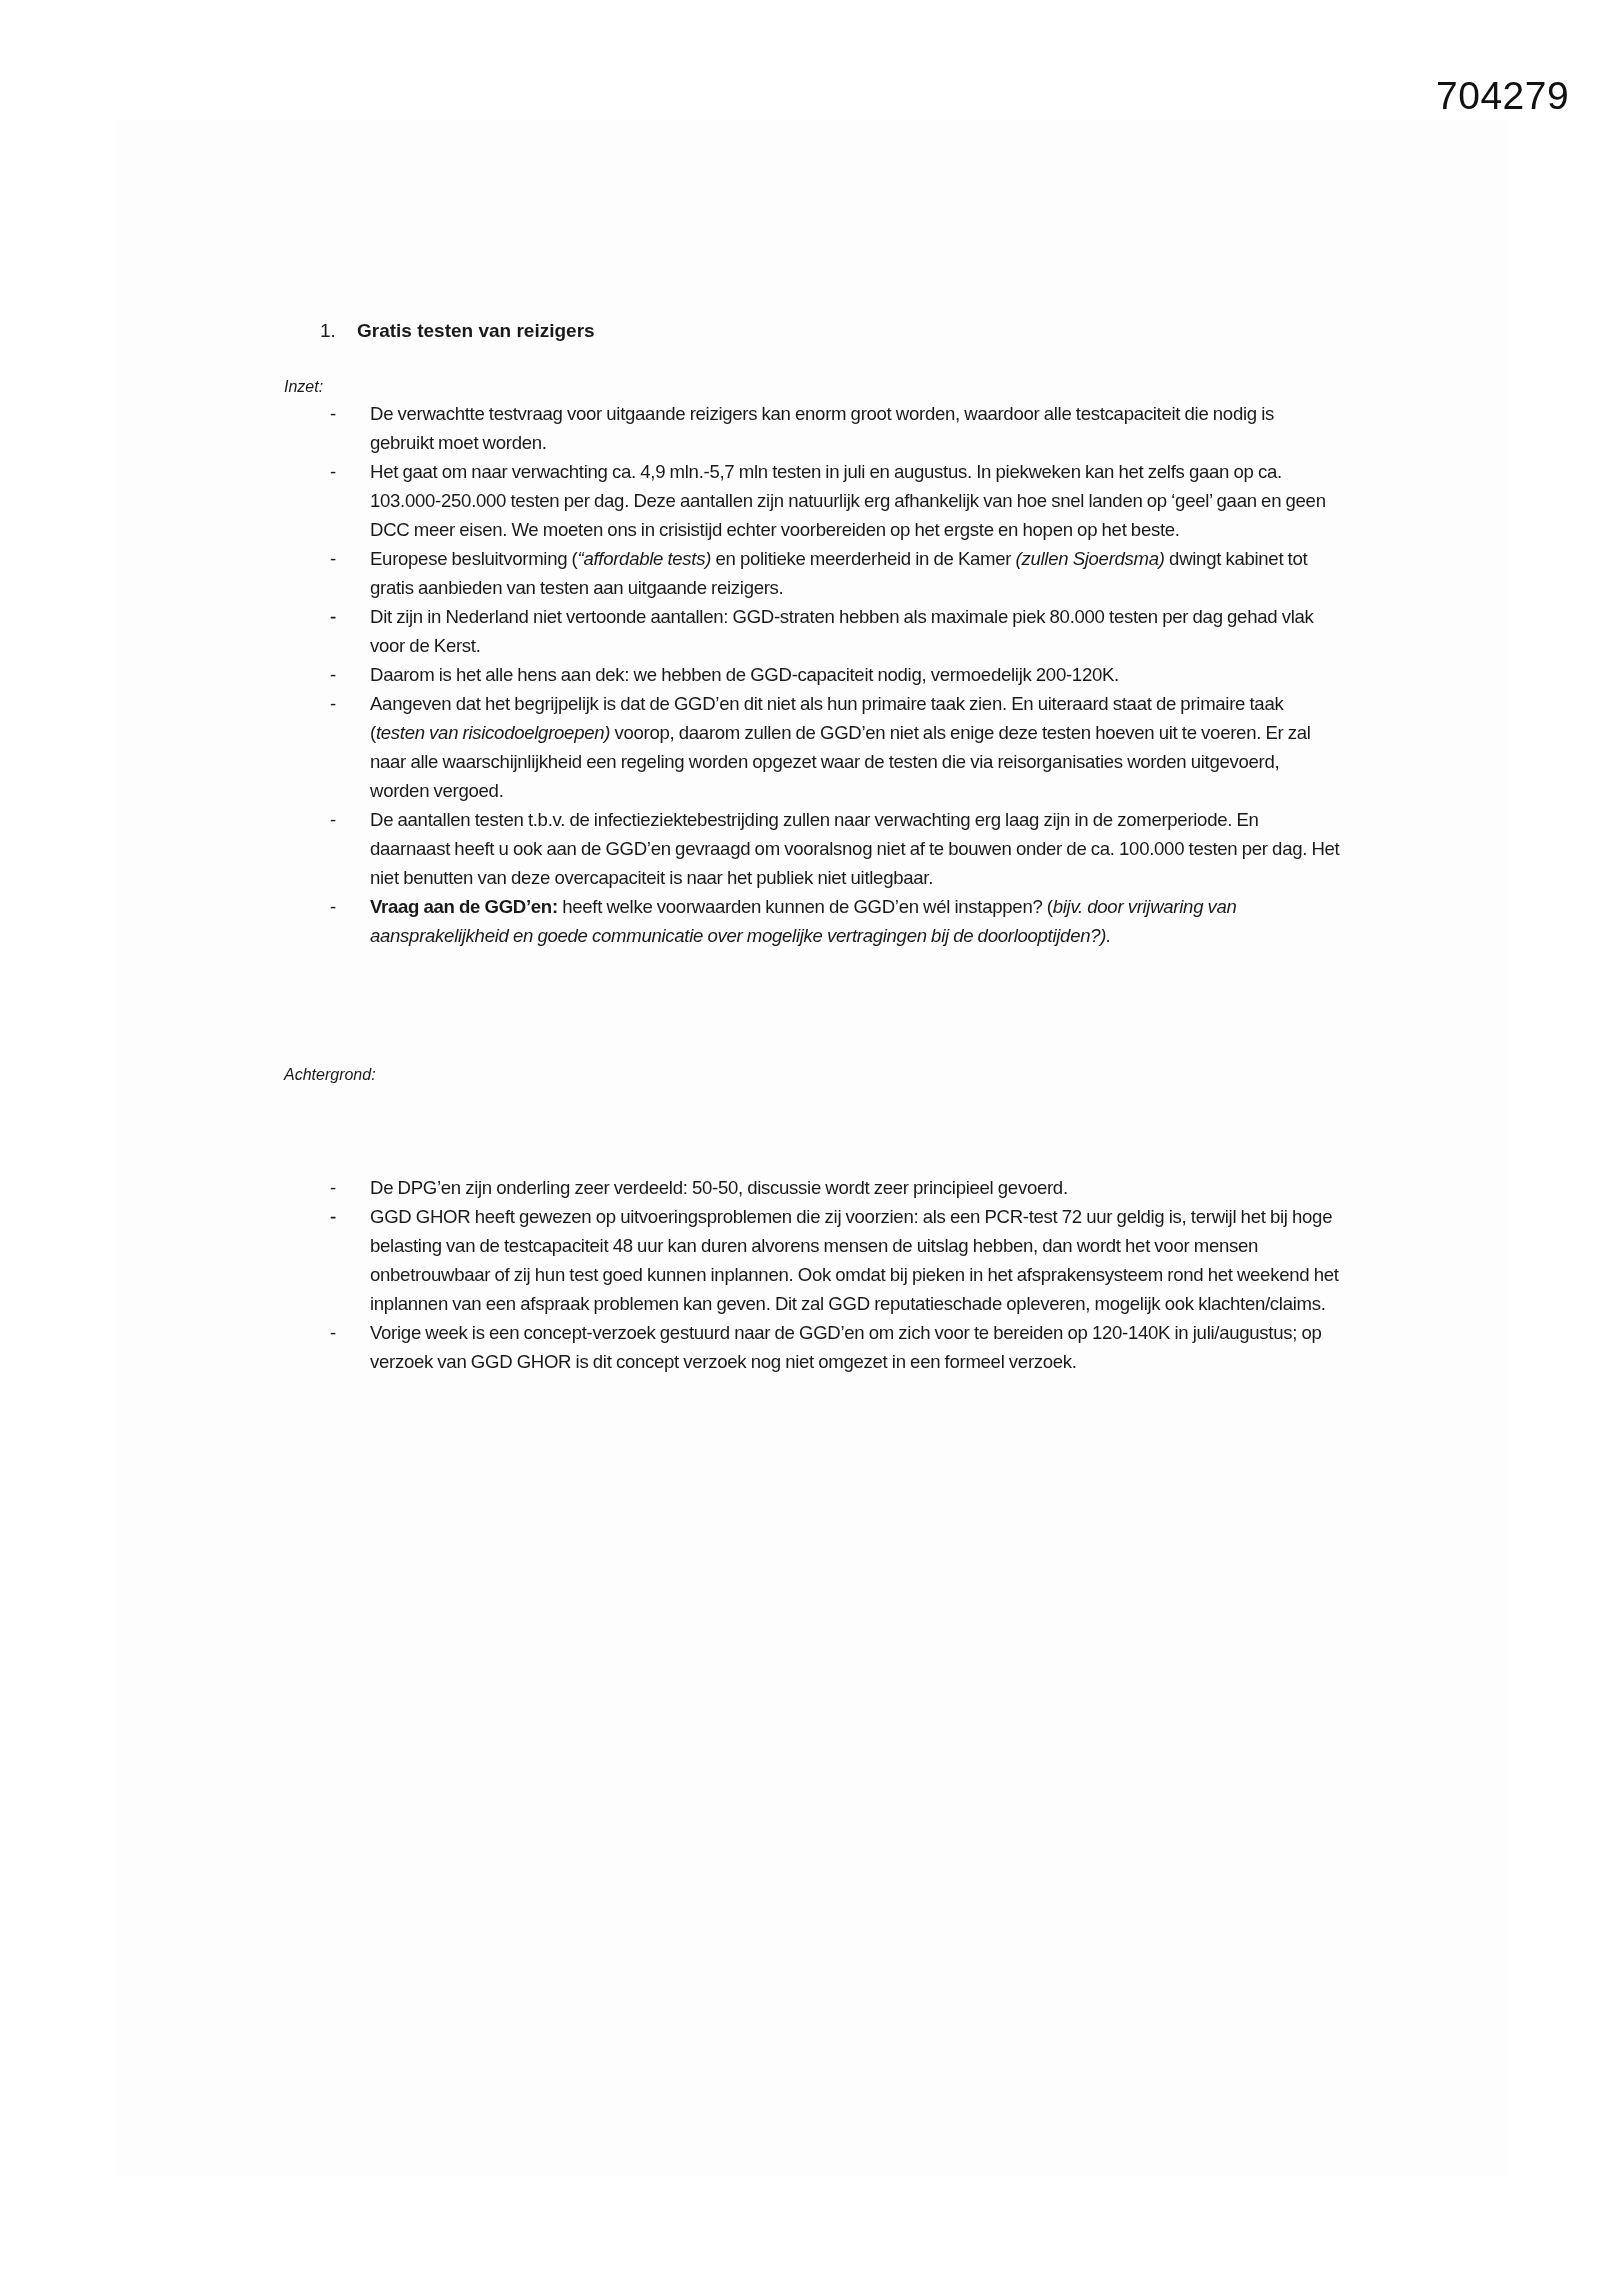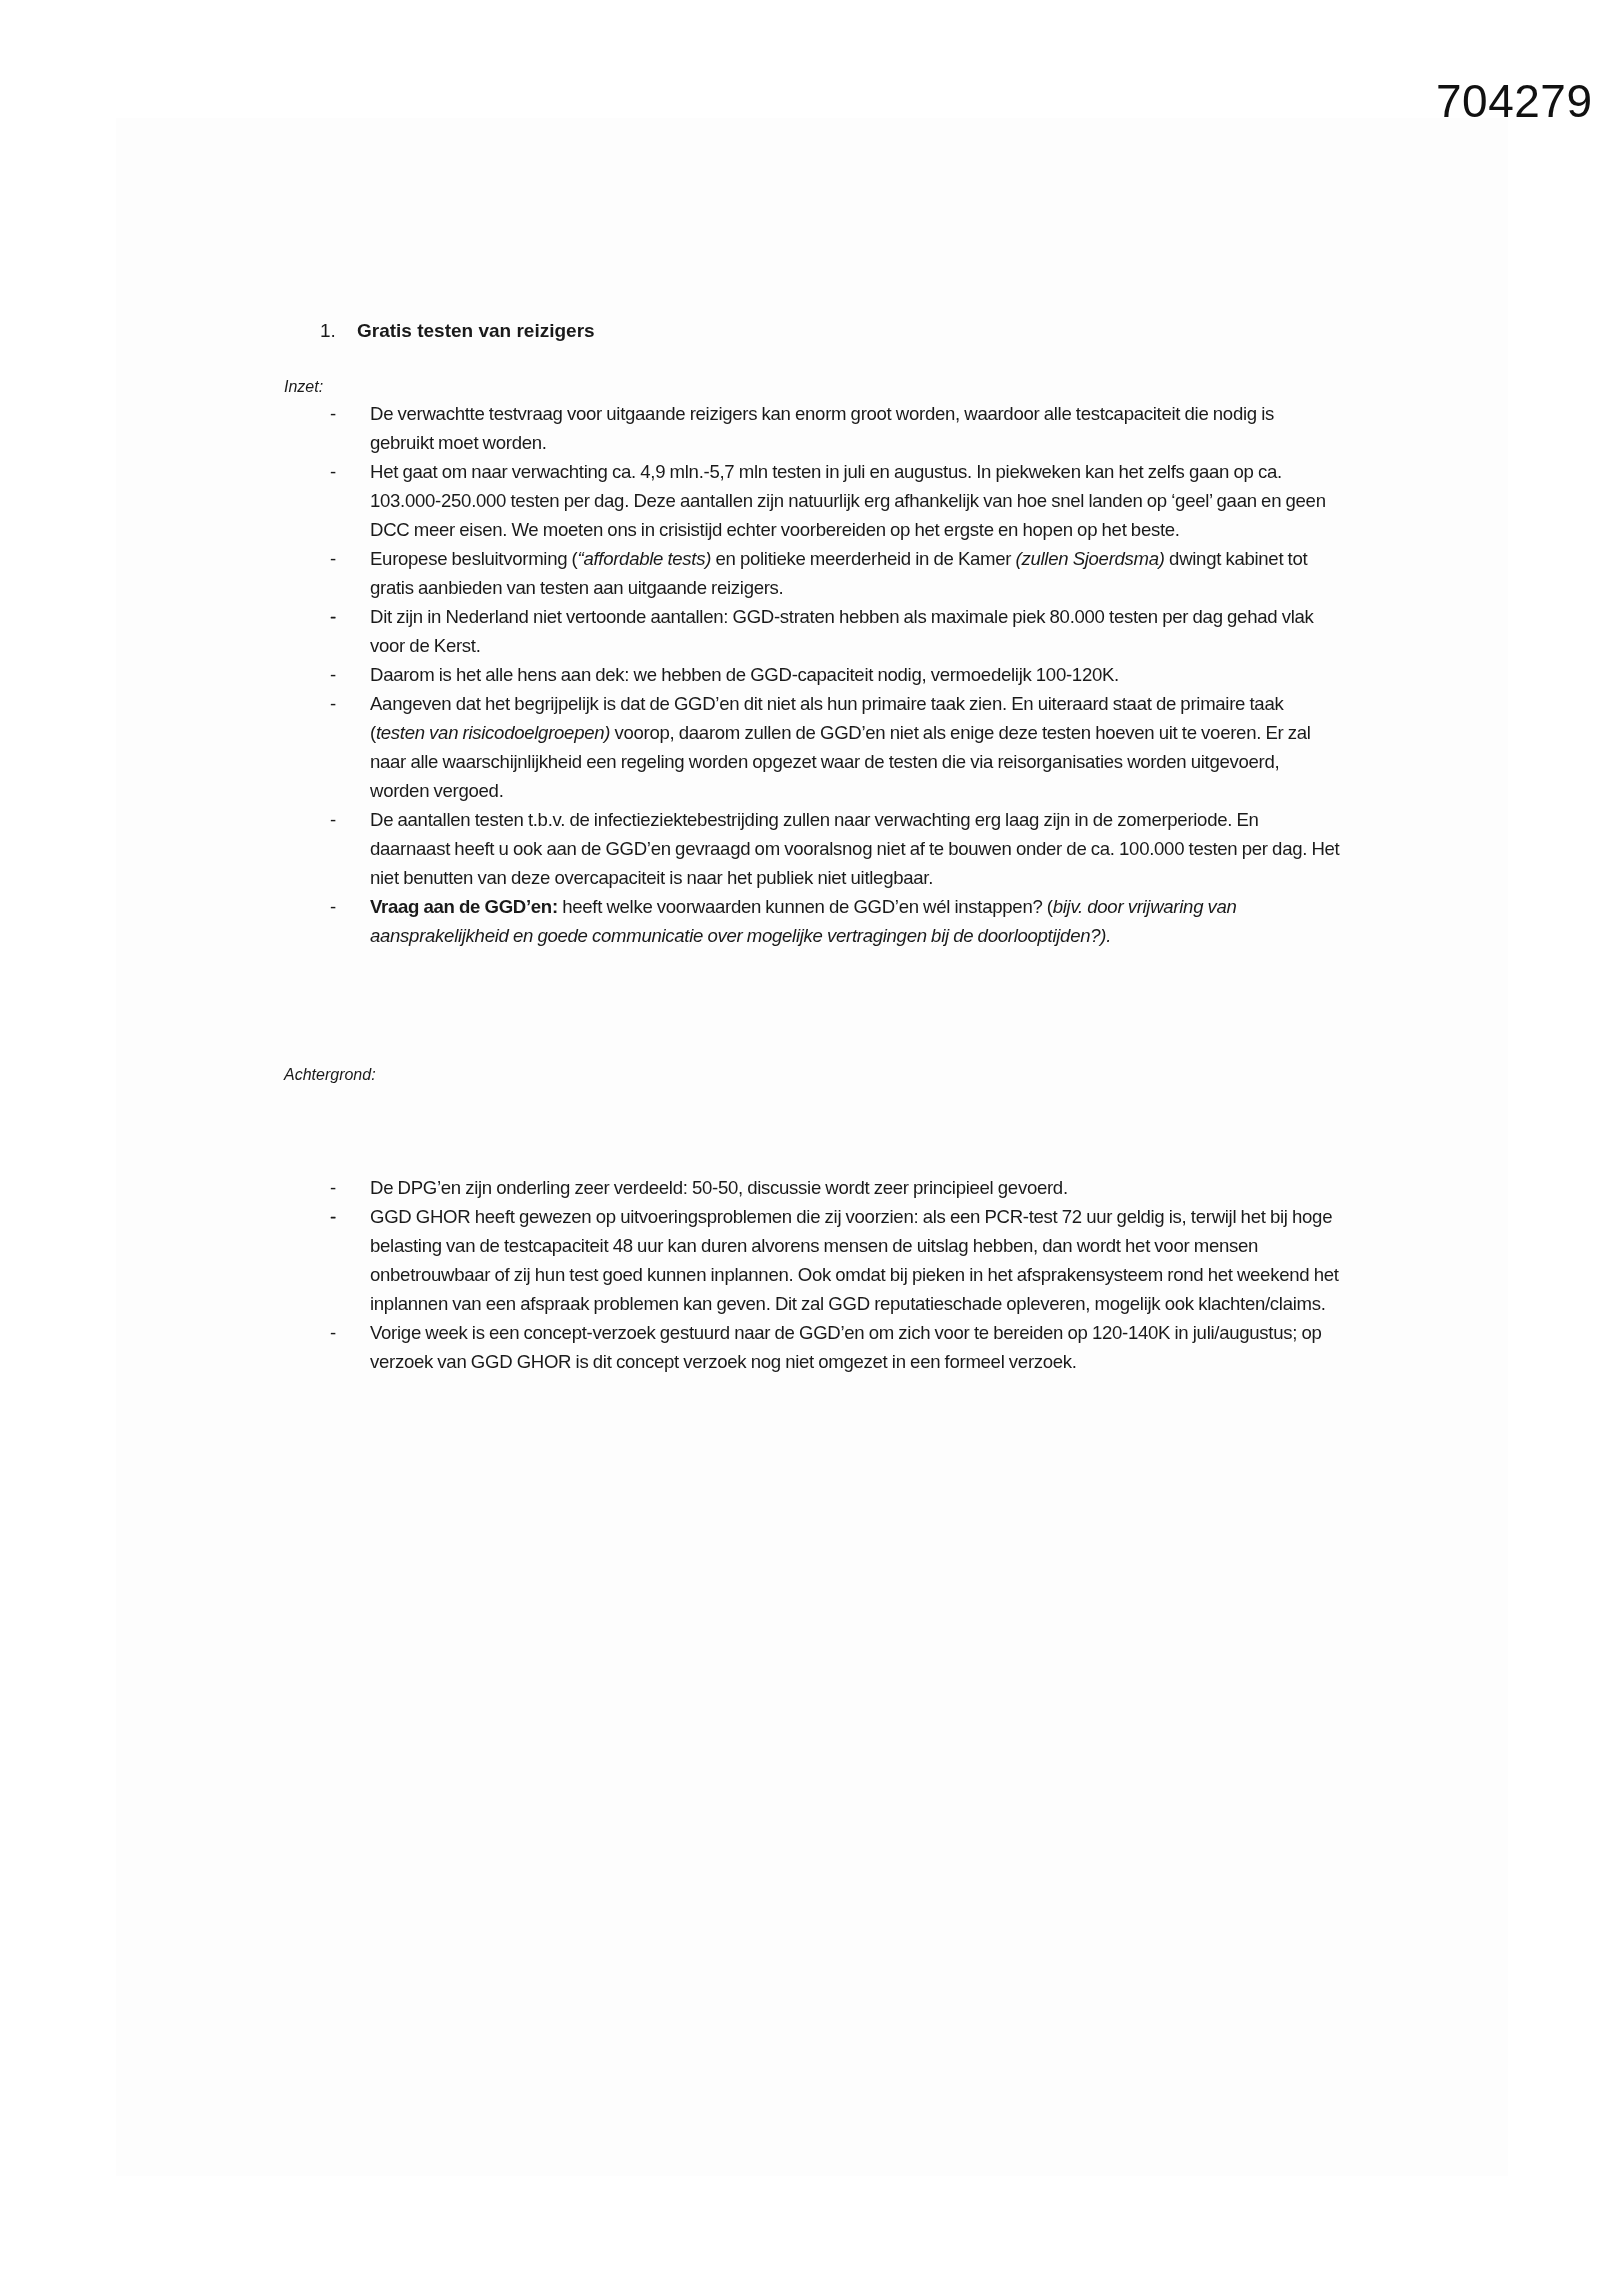--- a/index.html
+++ b/index.html
@@ -21,21 +21,21 @@
       top: 118px;
       width: 1392px;
       height: 2058px;
       background: #fdfdfd;
     }
     .doc-number {
       position: absolute;
       left: 1436px;
       top: 74px;
       font-family: "Liberation Sans", sans-serif;
-      font-size: 46px;
+      font-size: 39px;
       color: #111;
       letter-spacing: 0.5px;
     }
     .content {
       position: absolute;
       left: 0;
       top: 0;
       width: 1621px;
       font-family: "Liberation Sans Narrow", "Liberation Sans", sans-serif;
       font-size: 18.6px;
@@ -113,21 +113,21 @@
     </li>
     <li>
       <span class="dash">-</span>
     </li>
     <li>
       <span class="dash">-</span>
       <span>Dit zijn in Nederland niet vertoonde aantallen: GGD-straten hebben als maximale piek 80.000 testen per dag gehad vlak voor de Kerst.</span>
     </li>
     <li>
       <span class="dash">-</span>
-      <span>Daarom is het alle hens aan dek: we hebben de GGD-capaciteit nodig, vermoedelijk 100-120K.</span>
+      <span>Daarom is het alle hens aan dek: we hebben de GGD-capaciteit nodig, vermoedelijk 200-120K.</span>
     </li>
     <li>
       <span class="dash">-</span>
       <span>Aangeven dat het begrijpelijk is dat de GGD’en dit niet als hun primaire taak zien. En uiteraard staat de primaire taak (</span><span class="ital">testen van risicodoelgroepen)</span><span> voorop, daarom zullen de GGD’en niet als enige deze testen hoeven uit te voeren. Er zal naar alle waarschijnlijkheid een regeling worden opgezet waar de testen die via reisorganisaties worden uitgevoerd, worden vergoed.</span>
     </li>
     <li>
       <span class="dash">-</span>
       <span>De aantallen testen t.b.v. de infectieziektebestrijding zullen naar verwachting erg laag zijn in de zomerperiode. En daarnaast heeft u ook aan de GGD’en gevraagd om vooralsnog niet af te bouwen onder de ca. 100.000 testen per dag. Het niet benutten van deze overcapaciteit is naar het publiek niet uitlegbaar.</span>
     </li>
     <li>

